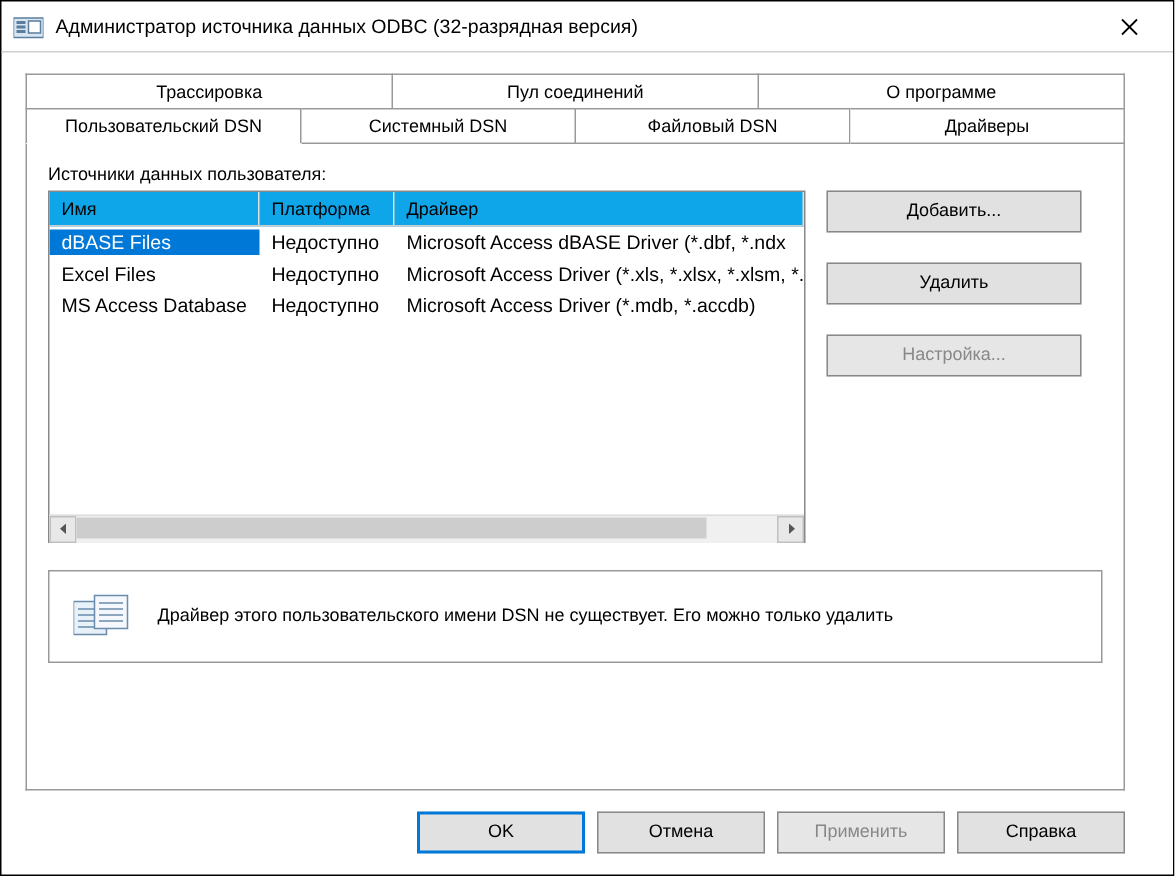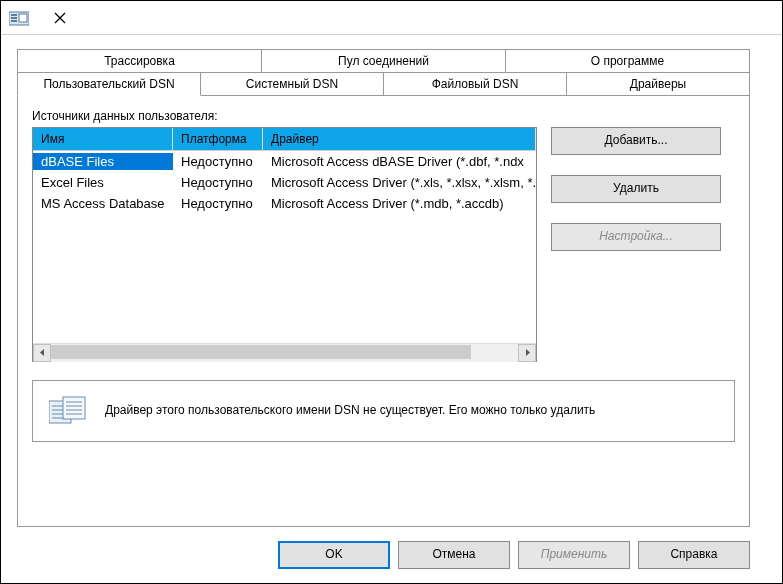--- a/index.html
+++ b/index.html
@@ -180,21 +180,20 @@
     border: 1px solid #888;
     background: #e1e1e1;
     font-size: 12px;
     text-align: center;
     padding: 5px 0;
     cursor: default;
   }
   .btn.disabled {
     color: #888;
     background: #e6e6e6;
-    font-style: italic;
   }
   .info-box {
     border: 1px solid #999;
     margin-top: 18px;
     padding: 14px 16px;
     display: flex;
     align-items: center;
     gap: 18px;
   }
   .info-icon {
@@ -229,20 +228,21 @@
   <div class="titlebar">
     <span class="titlebar-icon">
       <svg viewBox="0 0 20 16">
         <rect x="0" y="2" width="20" height="13" fill="#d8e6f2" stroke="#5b7d9e" stroke-width="1"></rect>
         <rect x="2" y="4" width="6" height="2" fill="#5b7d9e"></rect>
         <rect x="2" y="7" width="6" height="2" fill="#5b7d9e"></rect>
         <rect x="2" y="10" width="6" height="2" fill="#5b7d9e"></rect>
         <rect x="10" y="4" width="8" height="8" fill="#fff" stroke="#5b7d9e"></rect>
       </svg>
     </span>
+    <span class="titlebar-text">Администратор источника данных ODBC (32-разрядная версия)</span>
     <div class="close-btn">
       <svg width="12" height="12" viewBox="0 0 12 12">
         <line x1="1" y1="1" x2="11" y2="11" stroke="#000" stroke-width="1.2"></line>
         <line x1="11" y1="1" x2="1" y2="11" stroke="#000" stroke-width="1.2"></line>
       </svg>
     </div>
   </div>
 
   <div class="content">
 

